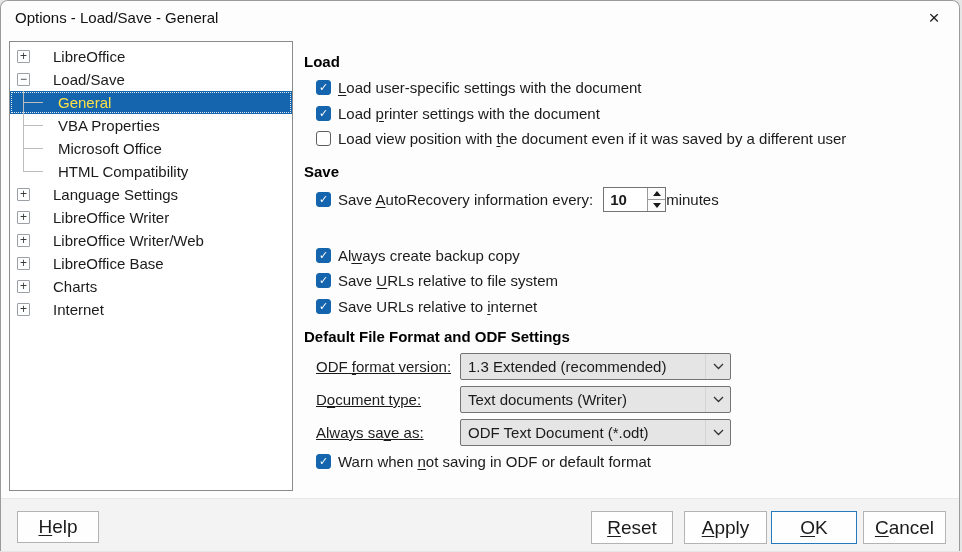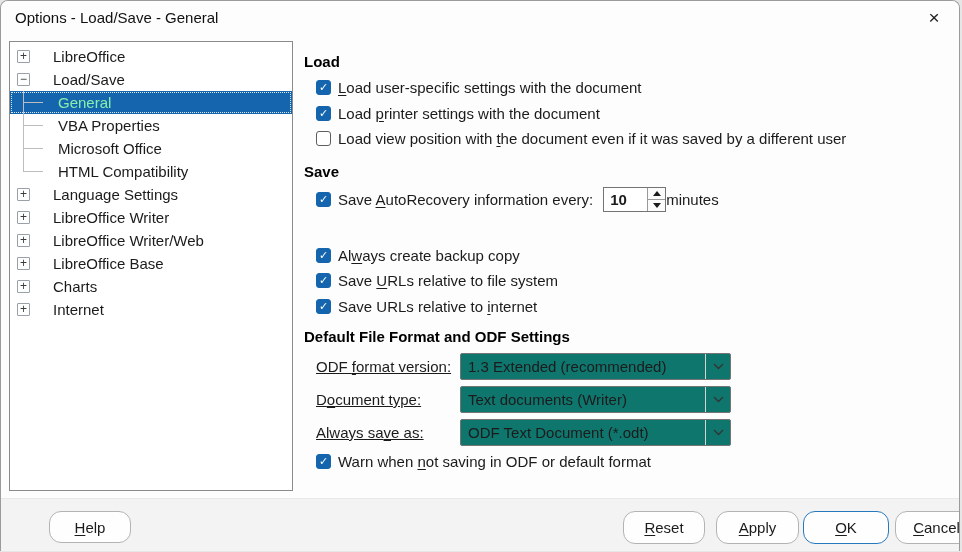--- a/index.html
+++ b/index.html
@@ -20,21 +20,21 @@
           border:1px solid #8b8b8b; padding-top:3px; overflow:hidden; }
   .trow { position:relative; height:23px; display:flex; align-items:center; padding-left:7px; cursor:default; }
   .expander { width:13px; height:13px; flex:none; border:1px solid #9aa0a5; background:#fdfefe; color:#3a3a3a;
               font-size:12px; line-height:10px; text-align:center; border-radius:1px; }
   .expander:empty { display:none; }
   .tlabel { margin-left:23px; white-space:nowrap; }
   .child .tlabel { margin-left:41px; }
   .child::before { content:""; position:absolute; left:13px; top:0; bottom:0; width:1px; background:#bdbdbd; }
   .child.last::before { bottom:11px; }
   .child::after { content:""; position:absolute; left:13px; top:11px; width:20px; height:1px; background:#bdbdbd; }
-  .trow.sel { background:var(--accent); color:#86efac; outline:1px dotted rgba(255,255,255,.85); outline-offset:-2px; }
+  .trow.sel { background:var(--accent); color:#fde047; outline:1px dotted rgba(255,255,255,.85); outline-offset:-2px; }
 
   
   .content { position:absolute; left:303px; top:40px; width:652px; height:456px; }
   .row { position:absolute; left:0; right:0; display:flex; align-items:center; }
   .sect-h { position:absolute; left:0; font-weight:700; line-height:21px; color:#000; }
   .cbrow { height:22px; padding-left:12px; }
   .cb { width:15px; height:15px; flex:none; border:1px solid #5f5f5f; border-radius:3px; background:#fff;
         display:flex; align-items:center; justify-content:center; font-size:11px; font-weight:700; color:#fff; cursor:pointer; }
   .cb:not(:empty) { background:var(--accent); border-color:var(--accent); }
   .lbl { margin-left:7px; white-space:nowrap; }
@@ -46,28 +46,28 @@
   .spin-btns { width:18px; flex:none; display:flex; flex-direction:column; border-left:1px solid #9a9a9a; }
   .spin-up,.spin-down { flex:1; display:flex; align-items:center; justify-content:center; cursor:pointer; background:#fbfbfb; }
   .spin-up { border-bottom:1px solid #9a9a9a; }
   .tri-up { width:0; height:0; border-left:4px solid transparent; border-right:4px solid transparent; border-bottom:5px solid #1a1a1a; }
   .tri-down { width:0; height:0; border-left:4px solid transparent; border-right:4px solid transparent; border-top:5px solid #1a1a1a; }
   .unit { }
 
   
   .selrow { height:27px; padding-left:12px; }
   .flabel { width:144px; flex:none; white-space:nowrap;text-decoration:underline; }
-  .select { display:flex; width:271px; height:27px; border:1px solid #747474; background:#0f766e; border-radius:2px; cursor:pointer; }
+  .select { display:flex; width:271px; height:27px; border:1px solid #747474; background:#e5e5e5; border-radius:2px; cursor:pointer; }
   .sel-val { flex:1; padding-left:7px; line-height:25px; white-space:nowrap; overflow:hidden; }
   .sel-btn { width:25px; flex:none; display:flex; align-items:center; justify-content:center; border-left:1px solid #d4d4d4; }
 
   
   .footer { position:absolute; left:0; right:0; top:497px; height:54px; background:#f3f3f3; border-top:1px solid #e8e8e8; }
-  .btn { position:absolute; top:12px; height:33px; background:#fefefe; border:1px solid #b3b3b3; border-radius:12px;
-         font-family:inherit; font-size:15px; color:#1b1b1b; cursor:pointer;margin-left:32px; }
+  .btn { position:absolute; top:12px; height:33px; background:#fefefe; border:1px solid #b3b3b3; border-radius:0;
+         font-family:inherit; font-size:19px; color:#1b1b1b; cursor:pointer; }
   .btn.primary { border:1.5px solid var(--okborder); }
 </style>
 </head>
 <body>
 
 <div class="dialog" style="--accent:#1465ae; --okborder:#2779bd;">
 
   <div class="titlebar">
     <span class="title">Options - Load/Save - General</span>
     <button class="close"><span>×</span></button>

